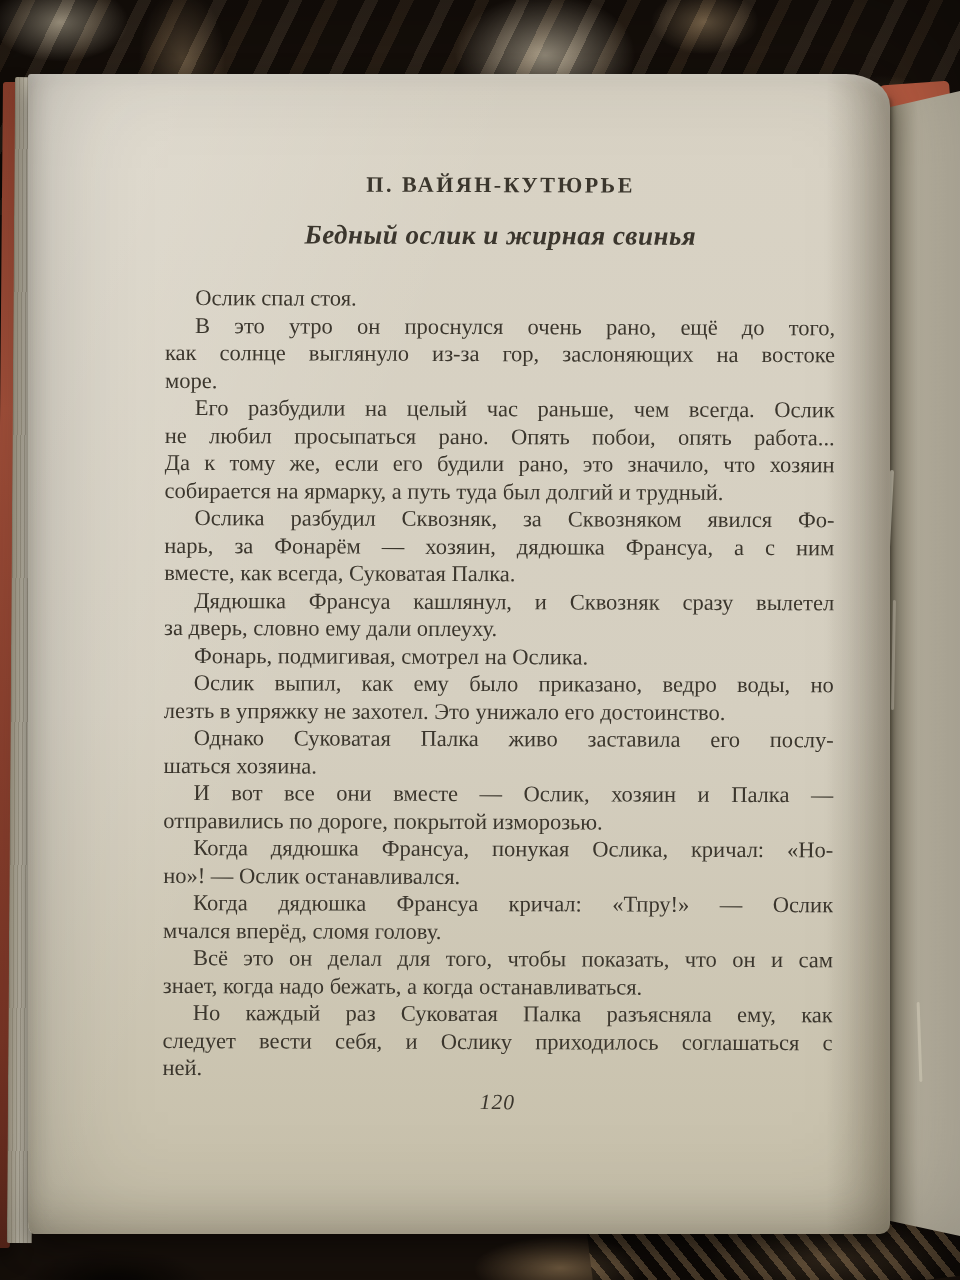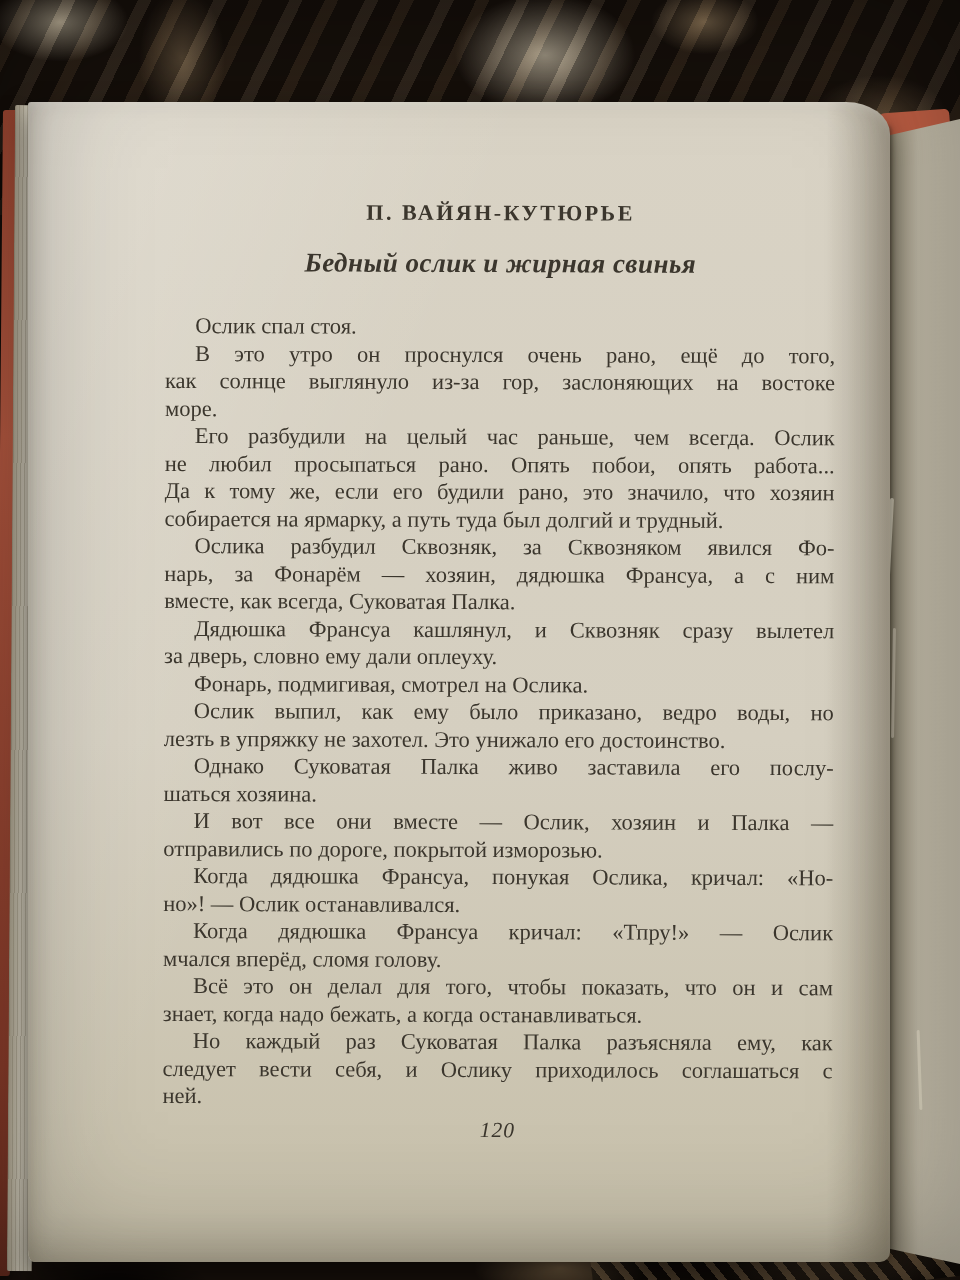--- a/index.html
+++ b/index.html
@@ -39,21 +39,21 @@
       rgba(0,0,0,.50) 0 20px, rgba(125,100,70,.28) 20px 32px,
       rgba(0,0,0,.42) 32px 56px, rgba(195,175,145,.20) 56px 68px);
     opacity:.55;
   }
   .carpet-stripes-bottom{
     position:absolute;left:590px;top:1195px;width:420px;height:100px;
     background:repeating-linear-gradient(58deg,
       rgba(0,0,0,.55) 0 11px, rgba(172,142,102,.5) 11px 18px);
     transform:rotate(-7deg);opacity:.75;
   }
-  .book{position:absolute;inset:0;margin-top:28px;}
+  .book{position:absolute;inset:0;}
   .cover-left{
     position:absolute;left:3px;top:82px;width:17px;height:1166px;
     background:linear-gradient(to bottom,#a34a34,#bd5d44 28%,#8e3e2c 82%,#6b2e20);
     transform:rotate(.5deg);transform-origin:top left;border-radius:3px;
     box-shadow:0 8px 20px rgba(0,0,0,.55);
   }
   .stack-left{
     position:absolute;left:15px;top:77px;width:25px;height:1166px;
     background:
       repeating-linear-gradient(to right, rgba(125,115,92,.28) 0 1px, rgba(255,255,255,0) 1px 4px),

